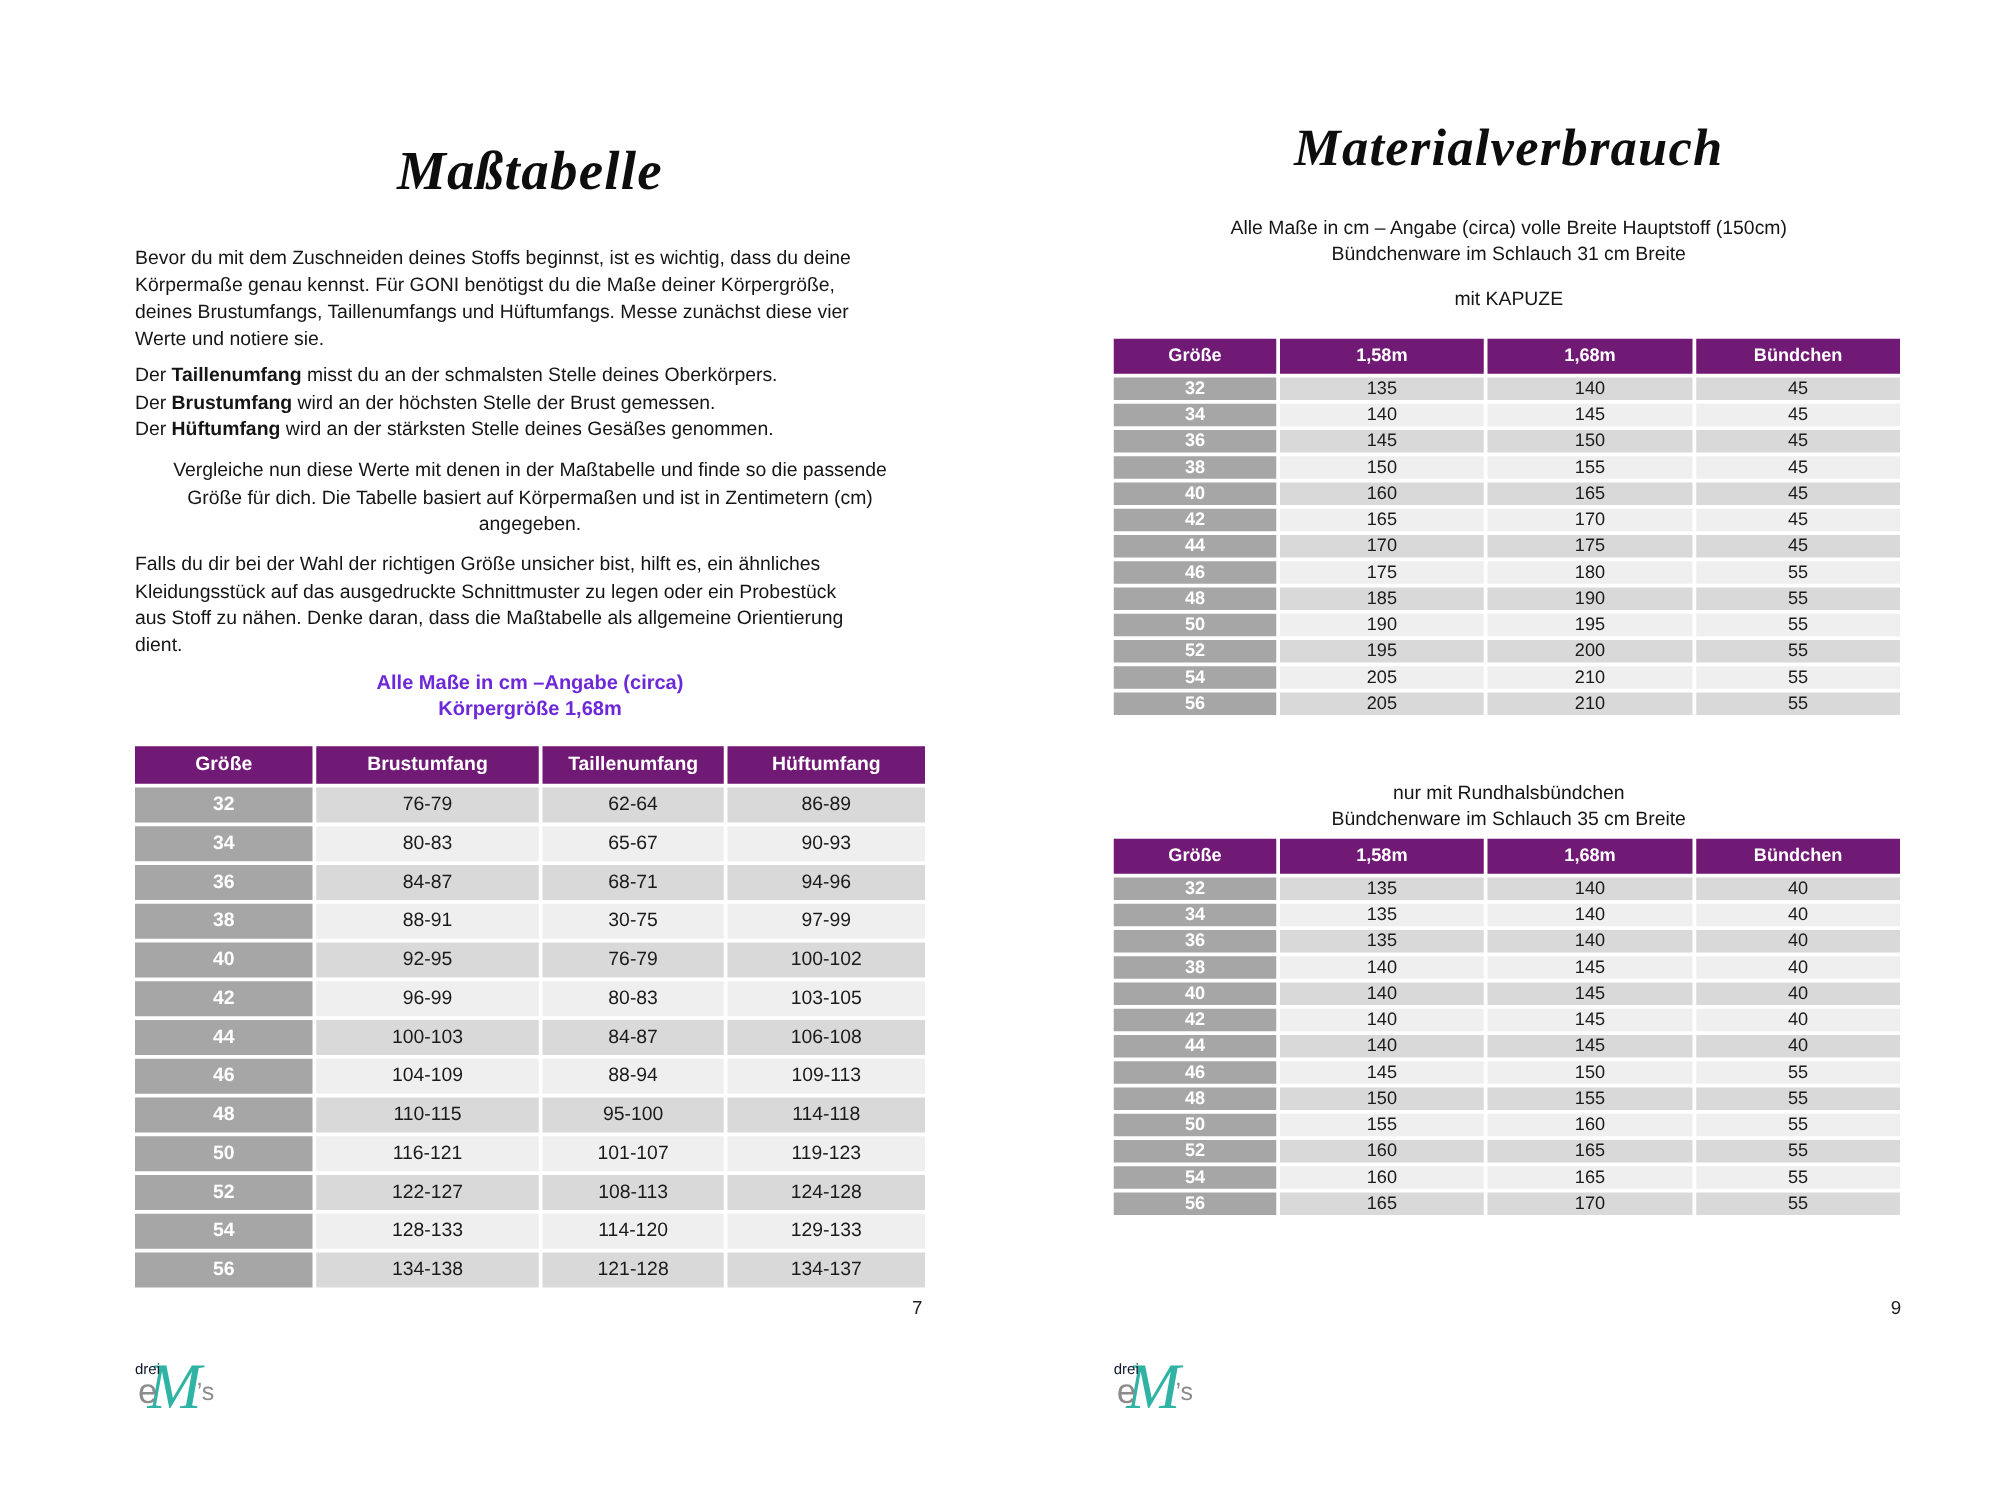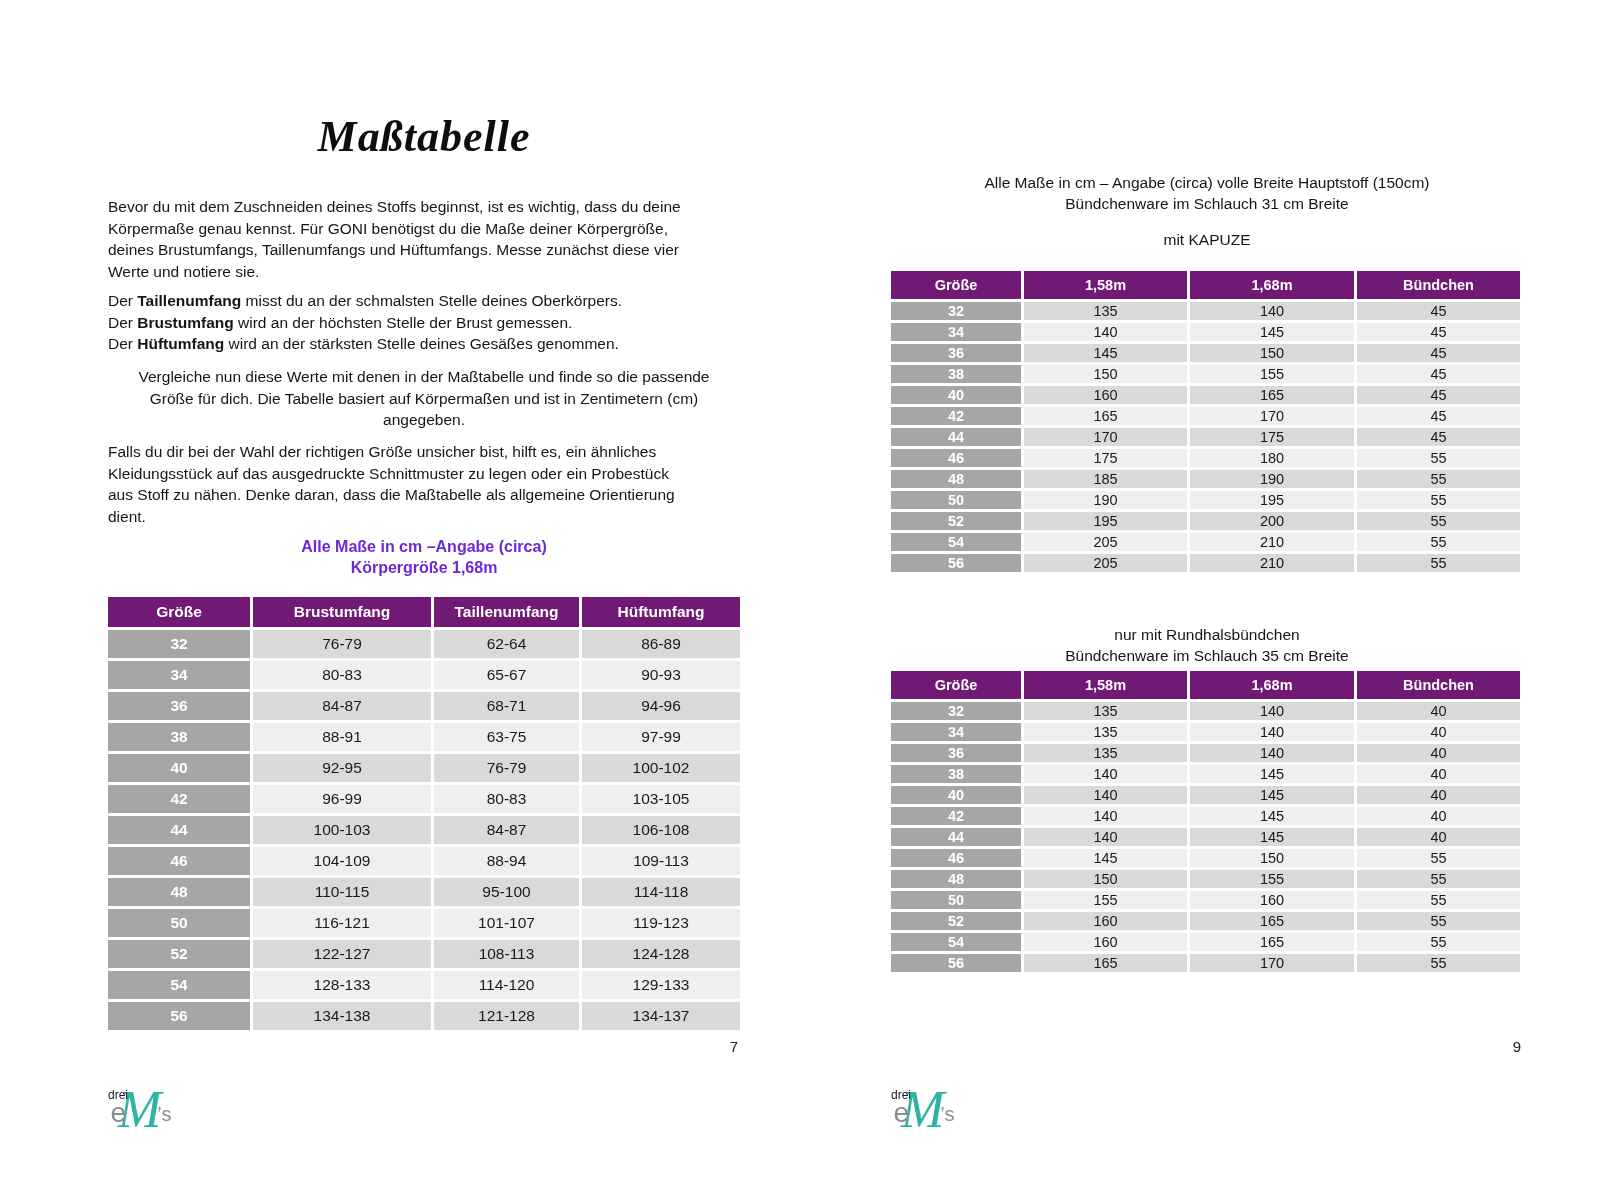--- a/index.html
+++ b/index.html
@@ -105,21 +105,21 @@
         <div class="cell scell">34</div>
         <div class="cell dcell-light">80-83</div>
         <div class="cell dcell-light">65-67</div>
         <div class="cell dcell-light">90-93</div>
         <div class="cell scell">36</div>
         <div class="cell dcell-dark">84-87</div>
         <div class="cell dcell-dark">68-71</div>
         <div class="cell dcell-dark">94-96</div>
         <div class="cell scell">38</div>
         <div class="cell dcell-light">88-91</div>
-        <div class="cell dcell-light">63-75</div>
+        <div class="cell dcell-light">30-75</div>
         <div class="cell dcell-light">97-99</div>
         <div class="cell scell">40</div>
         <div class="cell dcell-dark">92-95</div>
         <div class="cell dcell-dark">76-79</div>
         <div class="cell dcell-dark">100-102</div>
         <div class="cell scell">42</div>
         <div class="cell dcell-light">96-99</div>
         <div class="cell dcell-light">80-83</div>
         <div class="cell dcell-light">103-105</div>
         <div class="cell scell">44</div>
@@ -158,20 +158,21 @@
       <span class="logo-stack">
         <span class="logo-drei">drei</span>
         <span class="logo-e">e</span>
       </span>
       <span class="logo-m">M</span>
       <span class="logo-s">’s</span>
     </div>
   </section>
 
   <section class="page page-right">
+    <h1 class="hand-title">Materialverbrauch</h1>
 
     <div class="subtitle">Alle Maße in cm – Angabe (circa) volle Breite Hauptstoff (150cm)
 Bündchenware im Schlauch 31 cm Breite</div>
 
     <div class="section-label">mit KAPUZE</div>
 
     <div class="tbl tbl-right1">
         <div class="cell hcell">Größe</div>
         <div class="cell hcell">1,58m</div>
         <div class="cell hcell">1,68m</div>

